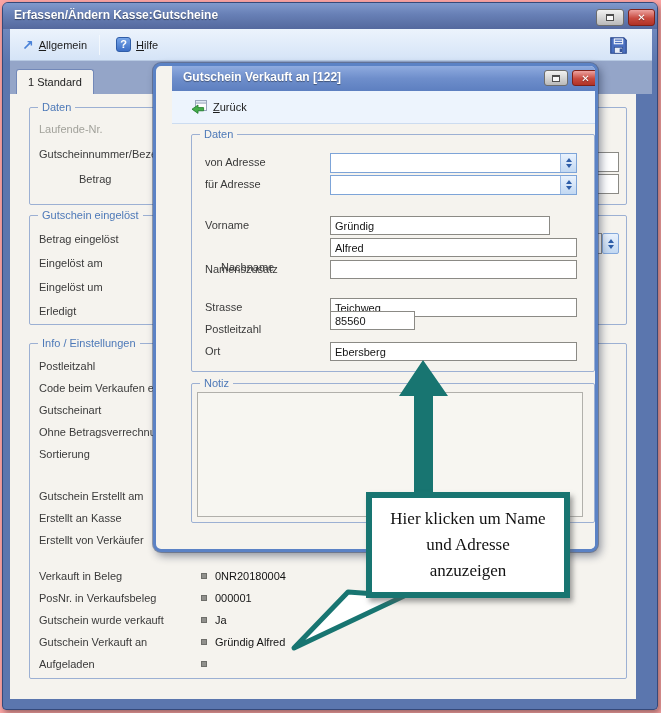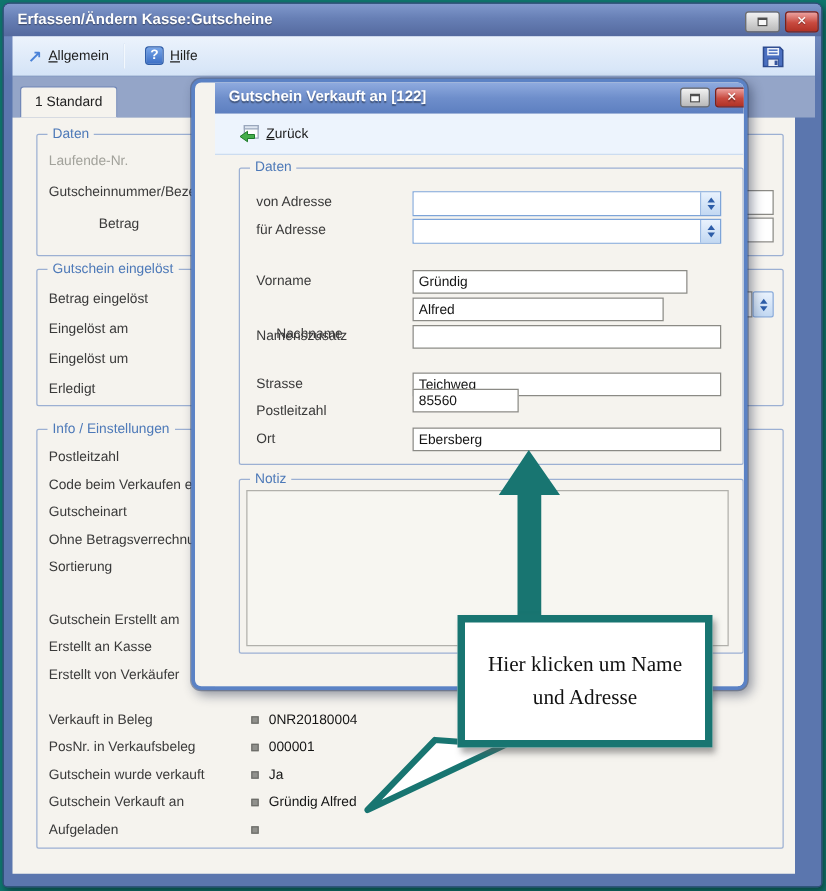--- a/index.html
+++ b/index.html
@@ -1,16 +1,16 @@
 <!DOCTYPE html>
 <html><head>
 <meta charset="utf-8">
 <style>
   html,body{margin:0;padding:0;background:#ffffff;}
-  .stage{position:relative;width:661px;height:713px;background:#0f766e;
+  .stage{position:relative;width:661px;height:713px;background:#fca5a5;
          font-family:"Liberation Sans","DejaVu Sans",sans-serif;font-size:11px;color:#3a3a3a;overflow:hidden;}
   .stage *{box-sizing:border-box;}
 
   
   .window{position:absolute;left:2px;top:2px;width:656px;height:708px;
           background:linear-gradient(#7d95c8,#5b76ae 60px,#5b76ae);
           border:1px solid #35497a;border-radius:6px 6px 4px 4px;
           box-shadow:2px 3px 6px rgba(0,0,0,.4);overflow:hidden;}
   .titlebar{position:absolute;left:0;top:0;right:0;height:26px;
             background:linear-gradient(#8099cc,#677fb5 45%,#54699e);}
@@ -238,21 +238,21 @@
             <i class="sp-dn"></i>
           </span>
         </div>
 
         <span class="flabel" style="left:33px;top:95px;">Vorname</span>
         <div class="dfield" style="left:158px;top:92px;width:220px;">
           <input class="txt" value="Gründig" style="">
         </div>
 
         <span class="flabel" style="left:49px;top:117px;margin-top:20px;">Nachname</span>
-        <div class="dfield" style="left:158px;top:114px;width:201px;">
+        <div class="dfield" style="left:158px;top:114px;width:247px;">
           <input class="txt" value="Alfred" style="">
         </div>
 
         <span class="flabel" style="left:33px;top:139px;">Namenszusatz</span>
         <div class="dfield" style="left:158px;top:136px;width:247px;">
           <input class="txt" value="" style="">
         </div>
 
         <span class="flabel" style="left:33px;top:177px;">Strasse</span>
         <div class="dfield" style="left:158px;top:174px;width:247px;">
@@ -280,15 +280,16 @@
   <svg class="annot-svg">
 
     <polygon points="348,592 404,596 294,648" fill="#ffffff" stroke="#187571" stroke-width="5" stroke-linejoin="round"></polygon>
 
     <polygon points="423,360 448,396 433,396 433,500 414,500 414,396 399,396" fill="#187571"></polygon>
   </svg>
 
   <div class="callout">
     <div>Hier klicken um Name</div>
     <div>und Adresse</div>
+    <div>anzuzeigen</div>
   </div>
 
 </div>
 
 </body></html>

